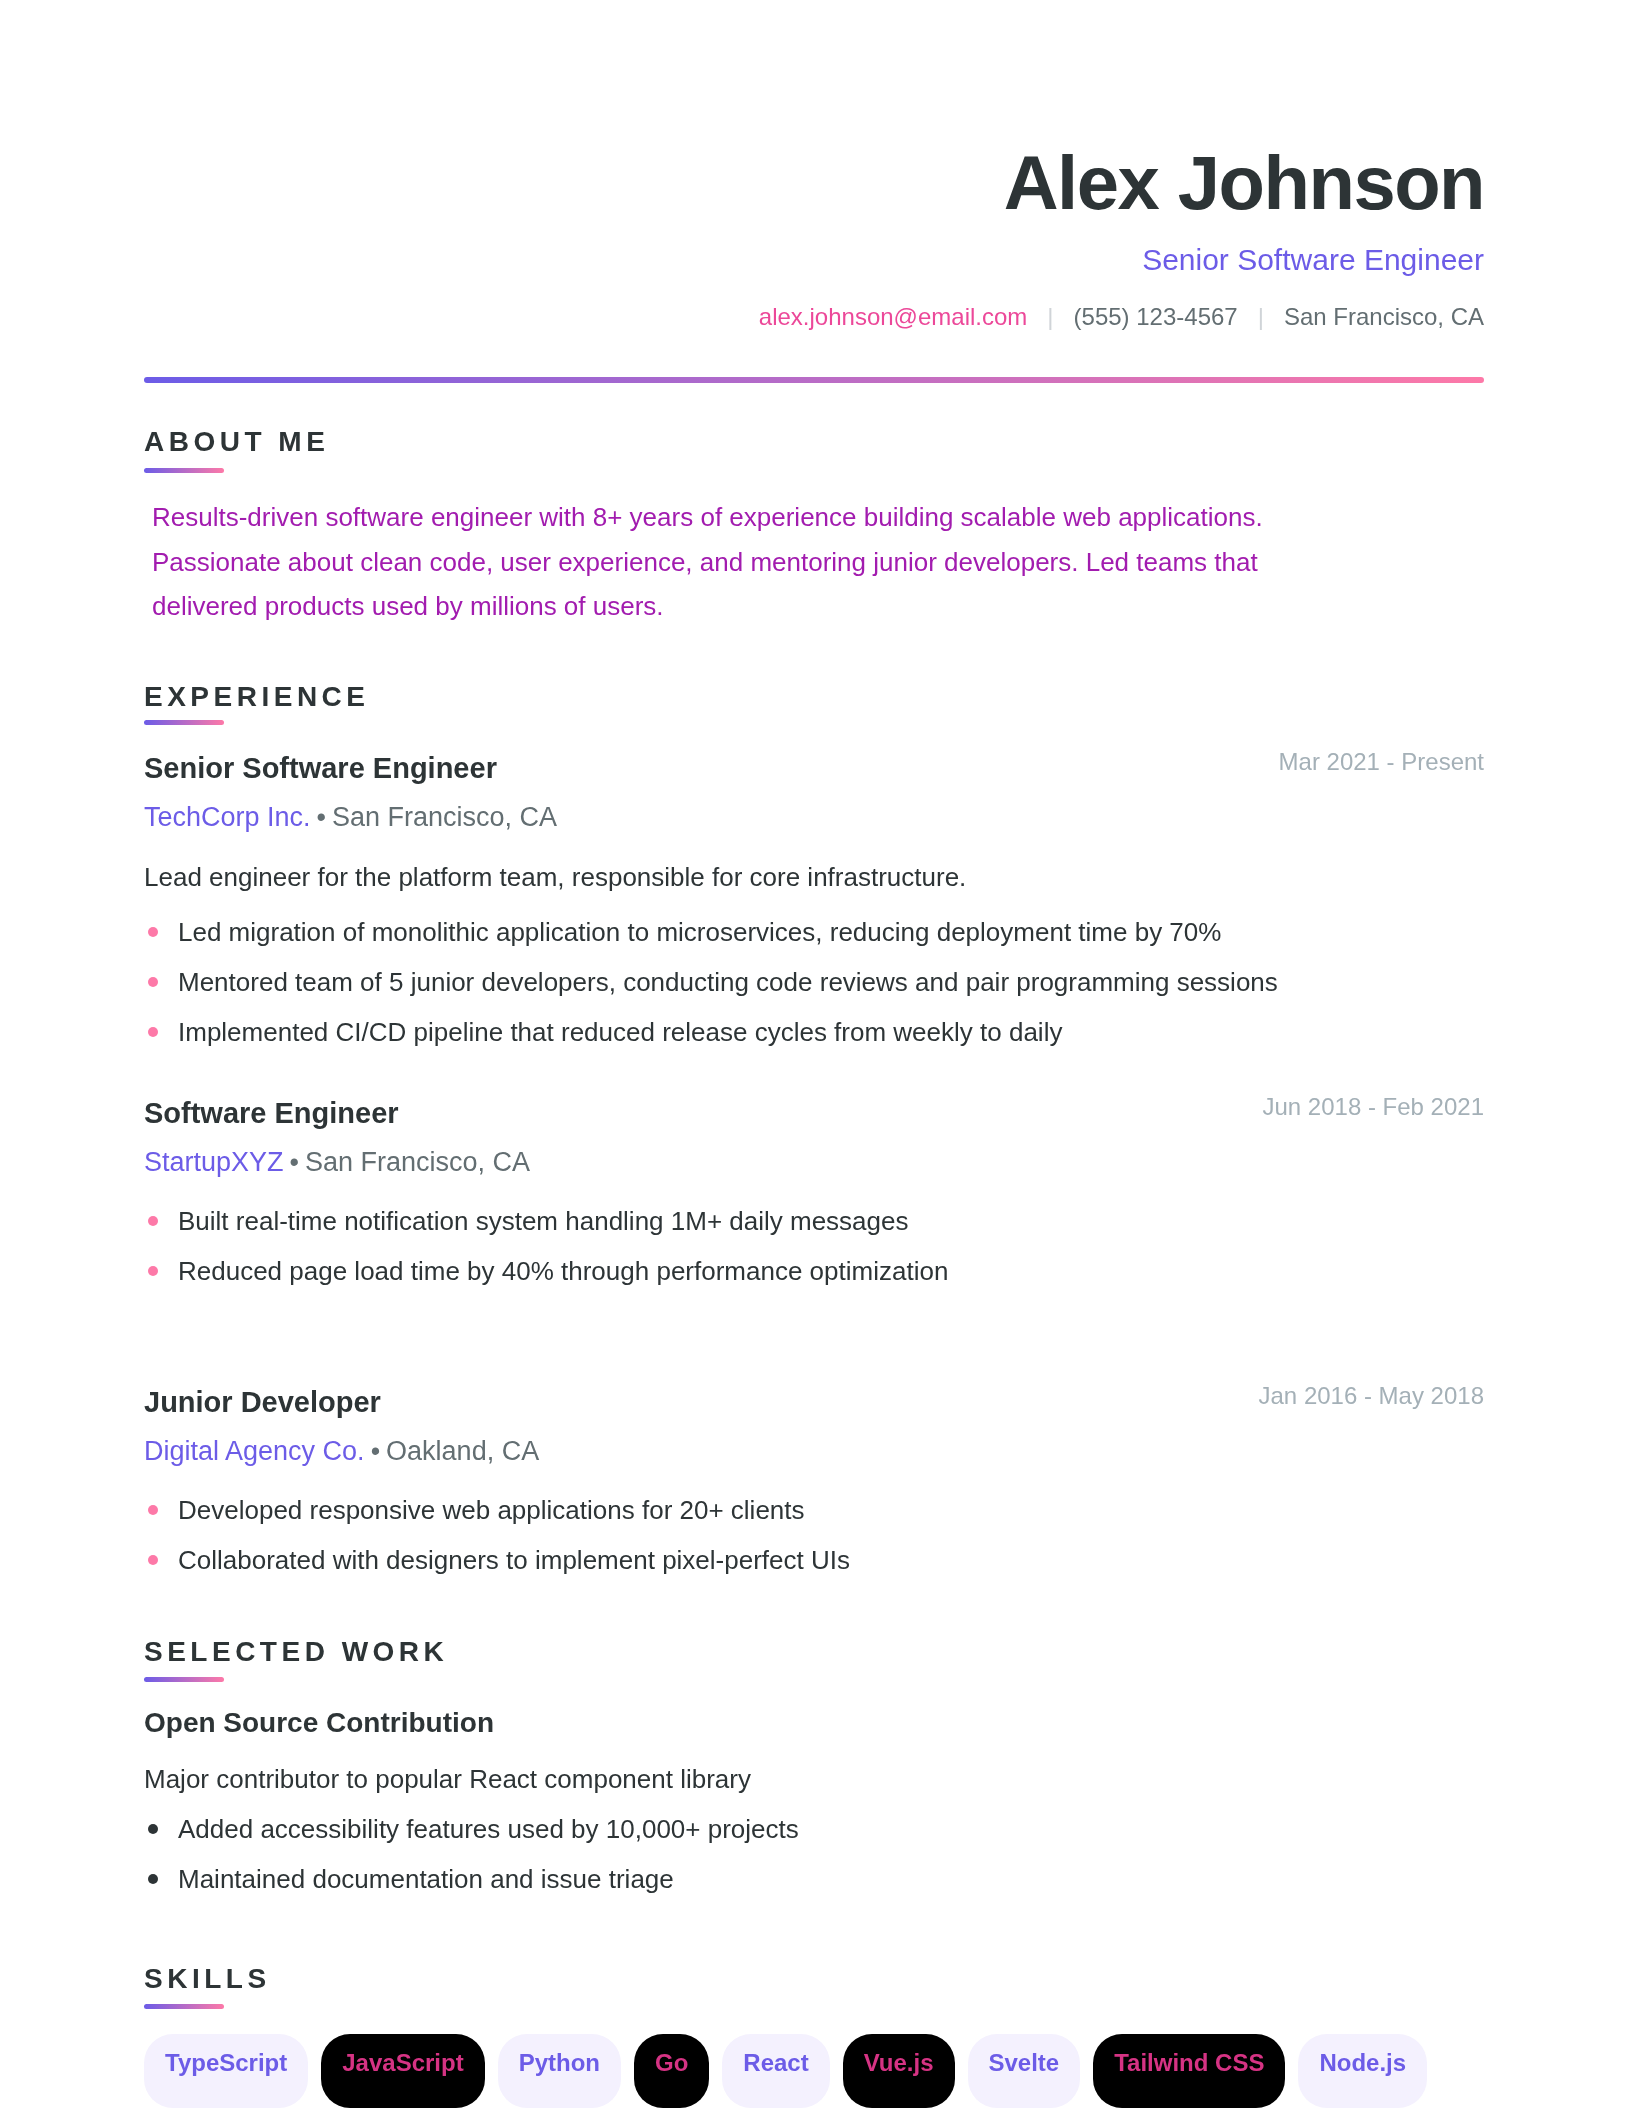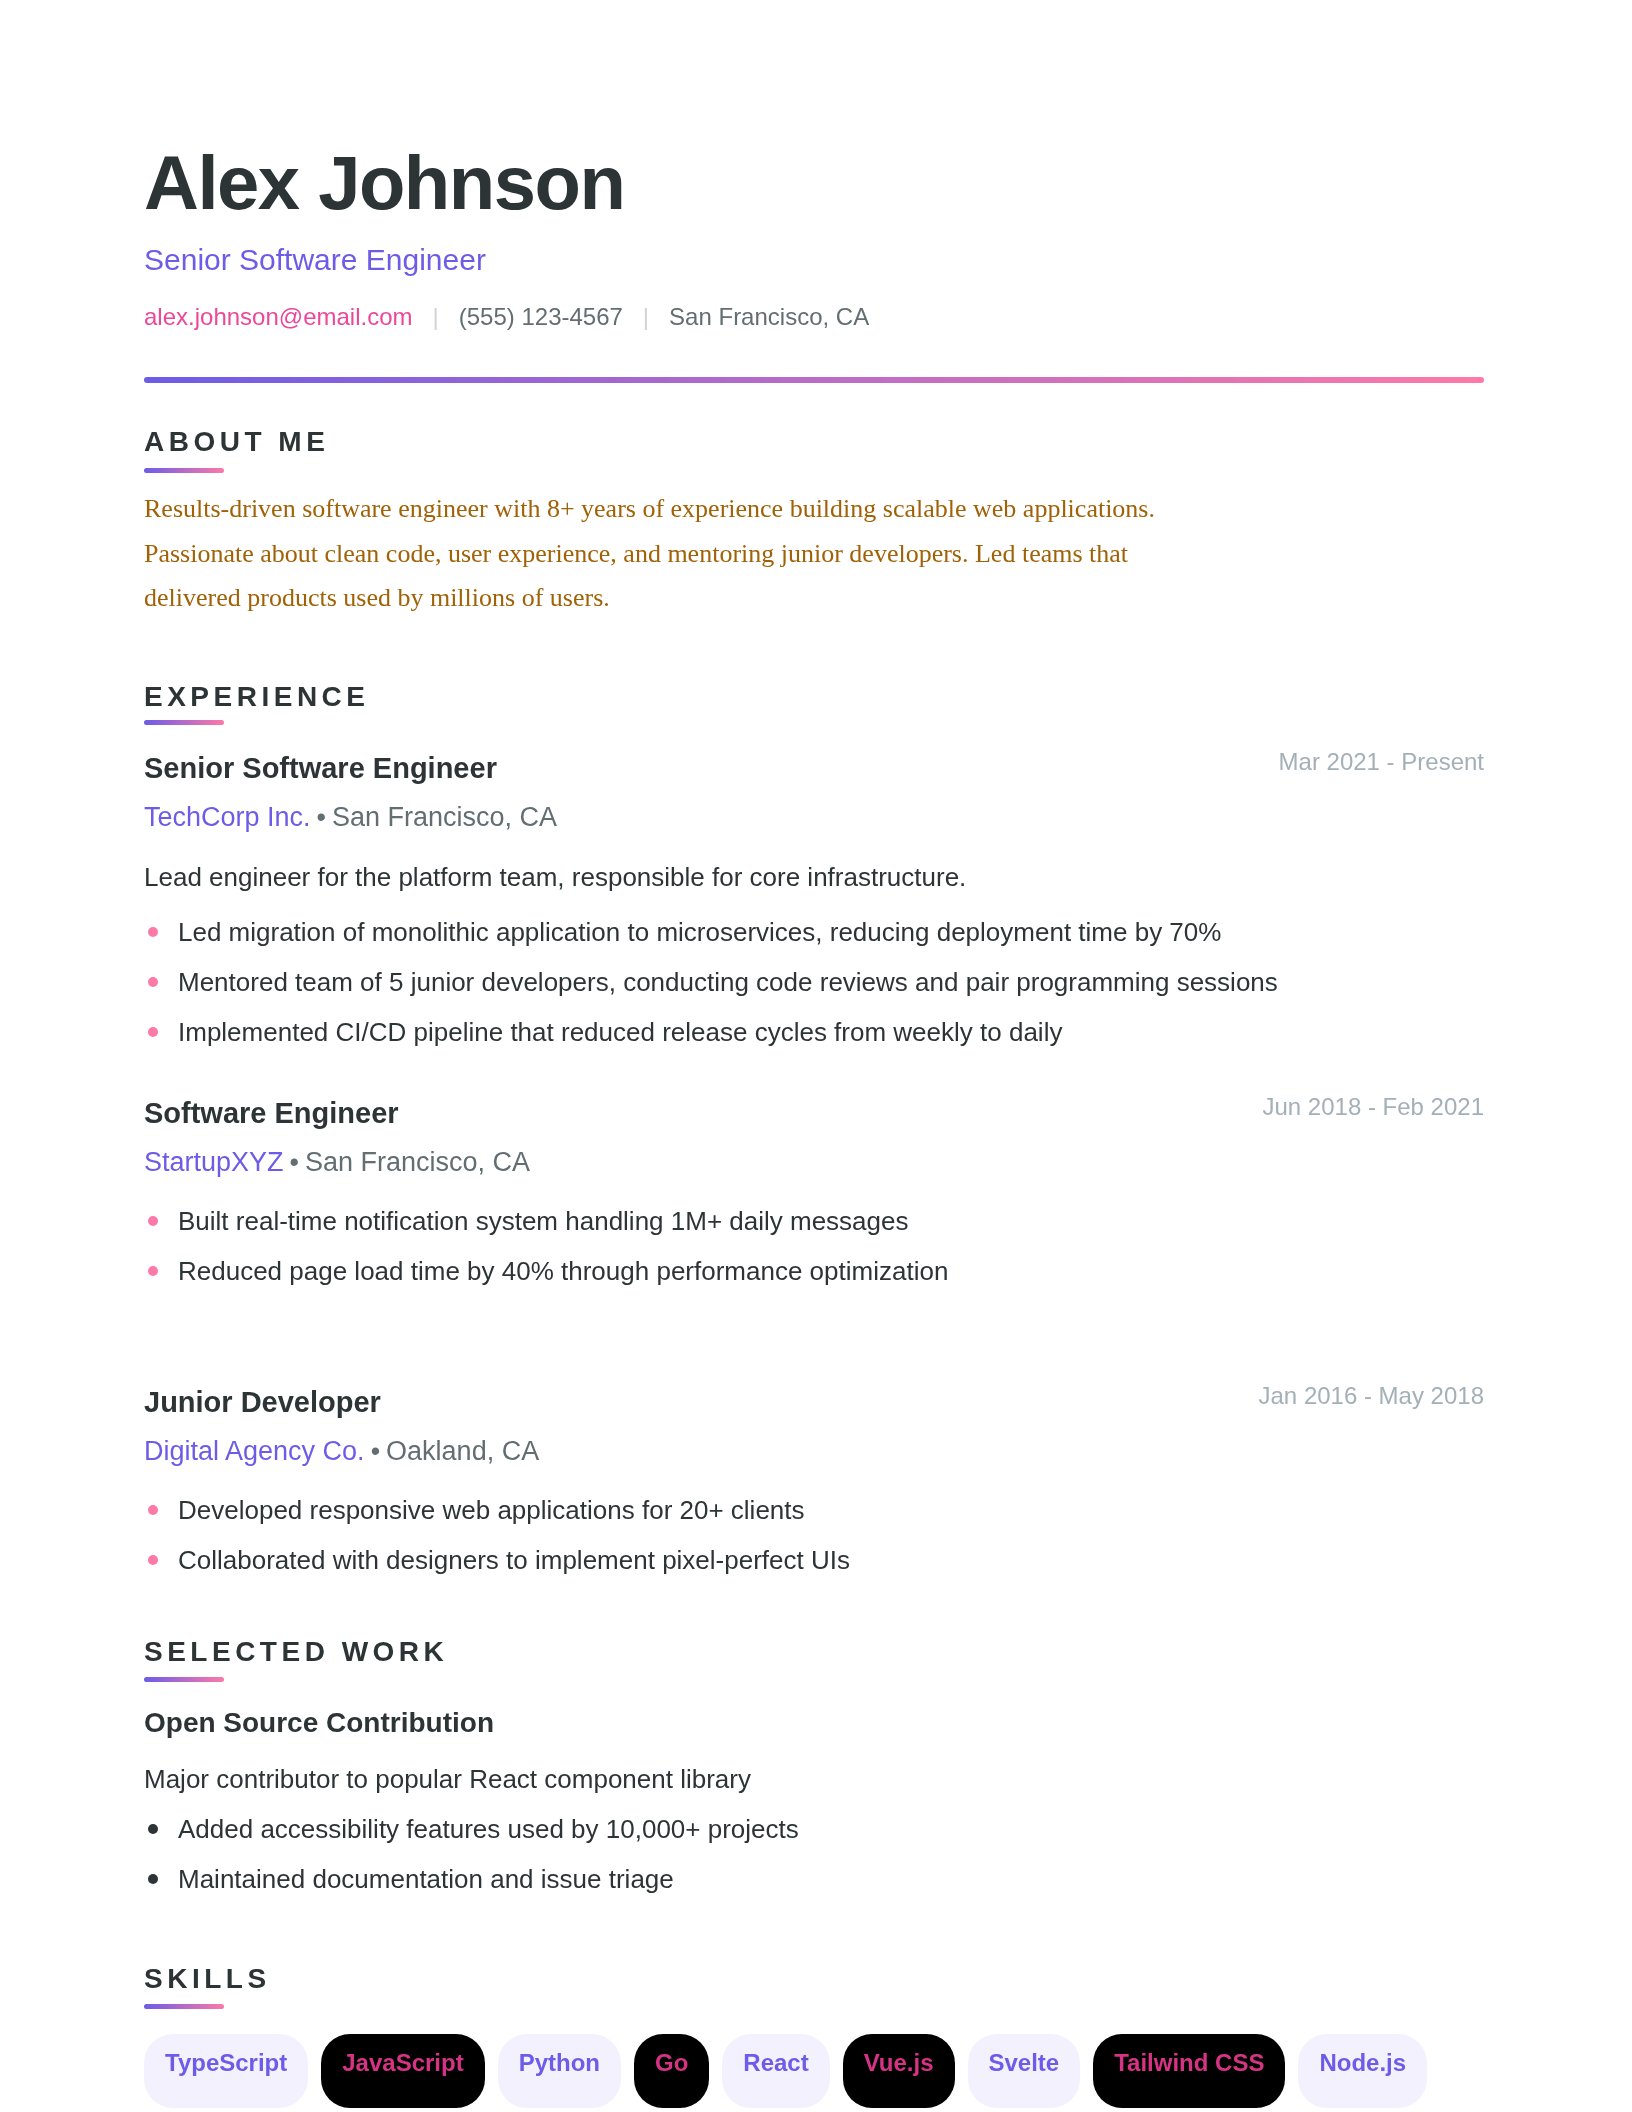--- a/index.html
+++ b/index.html
@@ -4,41 +4,41 @@
 <style>
   html, body { margin: 0; padding: 0; background: #ffffff; }
   body {
     width: 1632px; height: 2112px; overflow: hidden; position: relative;
     font-family: "Liberation Sans", "DejaVu Sans", sans-serif;
     color: #2d3436;
   }
   .page { position: absolute; left: 144px; top: 0; width: 1340px; }
 
   
-  .header { position: absolute; left: 0; top: 138px; width: 1340px; text-align: left; }
+  .header { position: absolute; left: 0; top: 138px; width: 1340px; text-align: right; }
   .name { font-size: 76px; font-weight: 700; color: #2d3436; letter-spacing: -1.5px; line-height: 90px; margin: 0; }
   .role { font-size: 30px; font-weight: 500; color: #6c5ce7; margin-top: 14px; line-height: 36px; }
   .contact { margin-top: 24px; font-size: 24px; color: #636e72; line-height: 30px; }
   .contact .email { color: #ec4899; }
   .contact .sep { color: #d0d4d8; margin: 0 20px; }
   .main-bar {
     position: absolute; left: 0; top: 377px; width: 1340px; height: 6px; border-radius: 3px;
     background: linear-gradient(90deg, #6c5ce7 0%, #b96cc6 50%, #fd79a8 100%);
   }
 
   
   .section-title {
     position: absolute; left: 0; font-size: 28px; font-weight: 700; letter-spacing: 4.5px;
     color: #2d3436; line-height: 32px; margin: 0;
   }
   .section-underline {
     position: absolute; left: 0; width: 80px; height: 5px; border-radius: 3px;
     background: linear-gradient(90deg, #6c5ce7, #fd79a8);
   }
-  .para { position: absolute; left: 0; width: 1340px; font-size: 26px; line-height: 44.5px; color: #a16207; margin: 0; font-family: Liberation Serif, serif; }
+  .para { position: absolute; left: 0; width: 1340px; font-size: 26px; line-height: 44.5px; color: #a21caf; margin: 8px; }
 
   .job-title { position: absolute; left: 0; font-size: 29px; font-weight: 700; color: #2d3436; line-height: 34px; }
   .job-date { position: absolute; right: 0; font-size: 24px; color: #a4b0b7; line-height: 30px; }
   .job-meta { position: absolute; left: 0; font-size: 27px; line-height: 34px; color: #636e72; }
   .job-meta .company { color: #6c5ce7; }
   .job-meta .dot { margin: 0 6px; color: #636e72; }
   .job-desc { position: absolute; left: 0; font-size: 26px; line-height: 34px; color: #2d3436; }
 
   .bullets { position: absolute; left: 0; margin: 0; padding: 0; list-style: none; width: 1340px; }
   .bullets li { position: relative; padding-left: 34px; font-size: 26px; line-height: 50px; height: 50px; color: #2d3436; }

